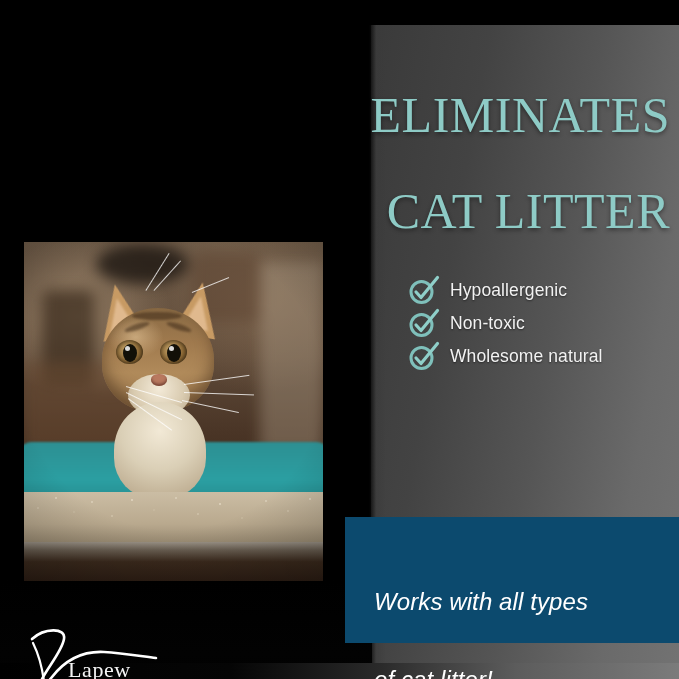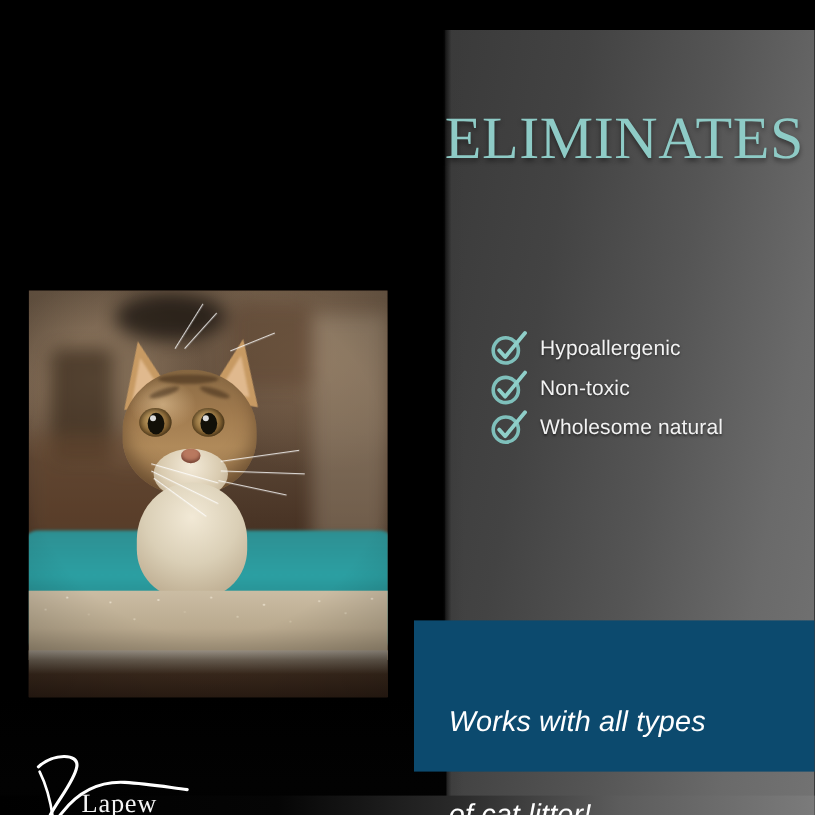--- a/index.html
+++ b/index.html
@@ -385,20 +385,21 @@
       <div class="k-whisker" style="left:104px;top:10px;width:40px;transform:rotate(-22deg);"></div>
     </div>
 
     <div class="photo-litter"></div>
     <div class="photo-tray"></div>
     <div class="photo-vignette"></div>
   </div>
 
   <div class="headline">
     <span class="line">ELIMINATES</span>
+    <span class="line">CAT LITTER</span>
   </div>
 
   <div class="features">
 
     <div class="feature-row">
       <span class="check-slot">
         <svg class="check-icon" viewBox="0 0 32 30">
           <circle cx="13.5" cy="17" r="10.5" fill="none" stroke="#7fc0bb" stroke-width="3"></circle>
           <path d="M8 17 L13 22.5 L29.5 2.5" fill="none" stroke="#8fcfc9" stroke-width="3.2" stroke-linecap="round" stroke-linejoin="round"></path>
         </svg>

